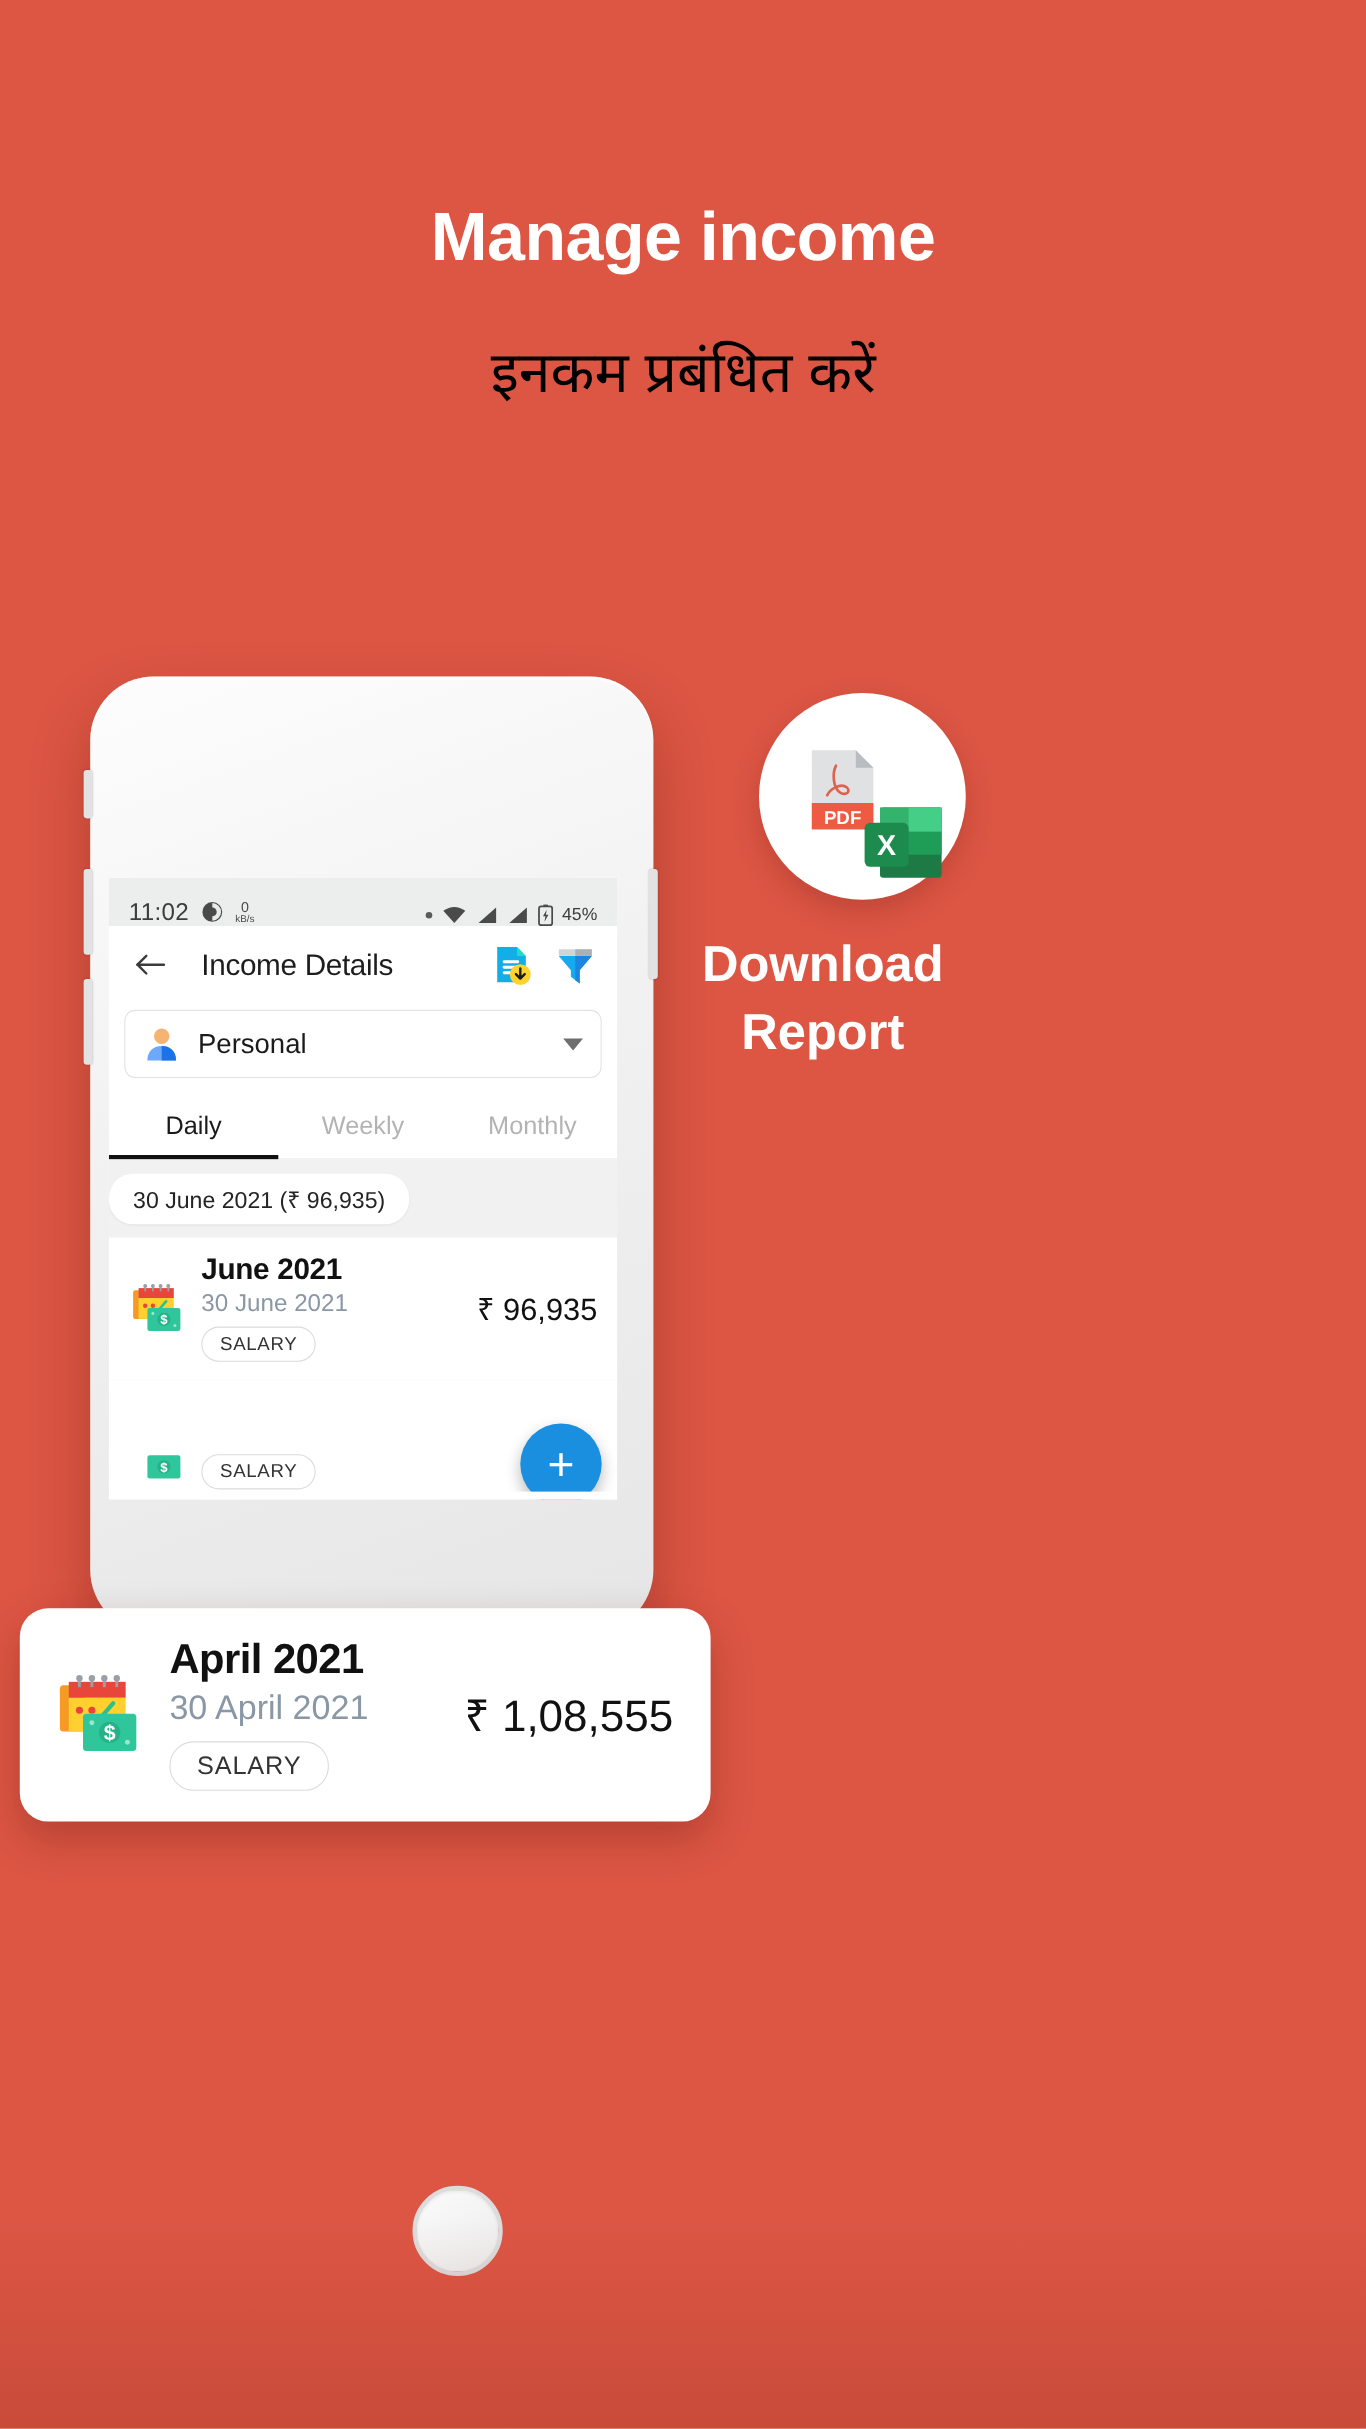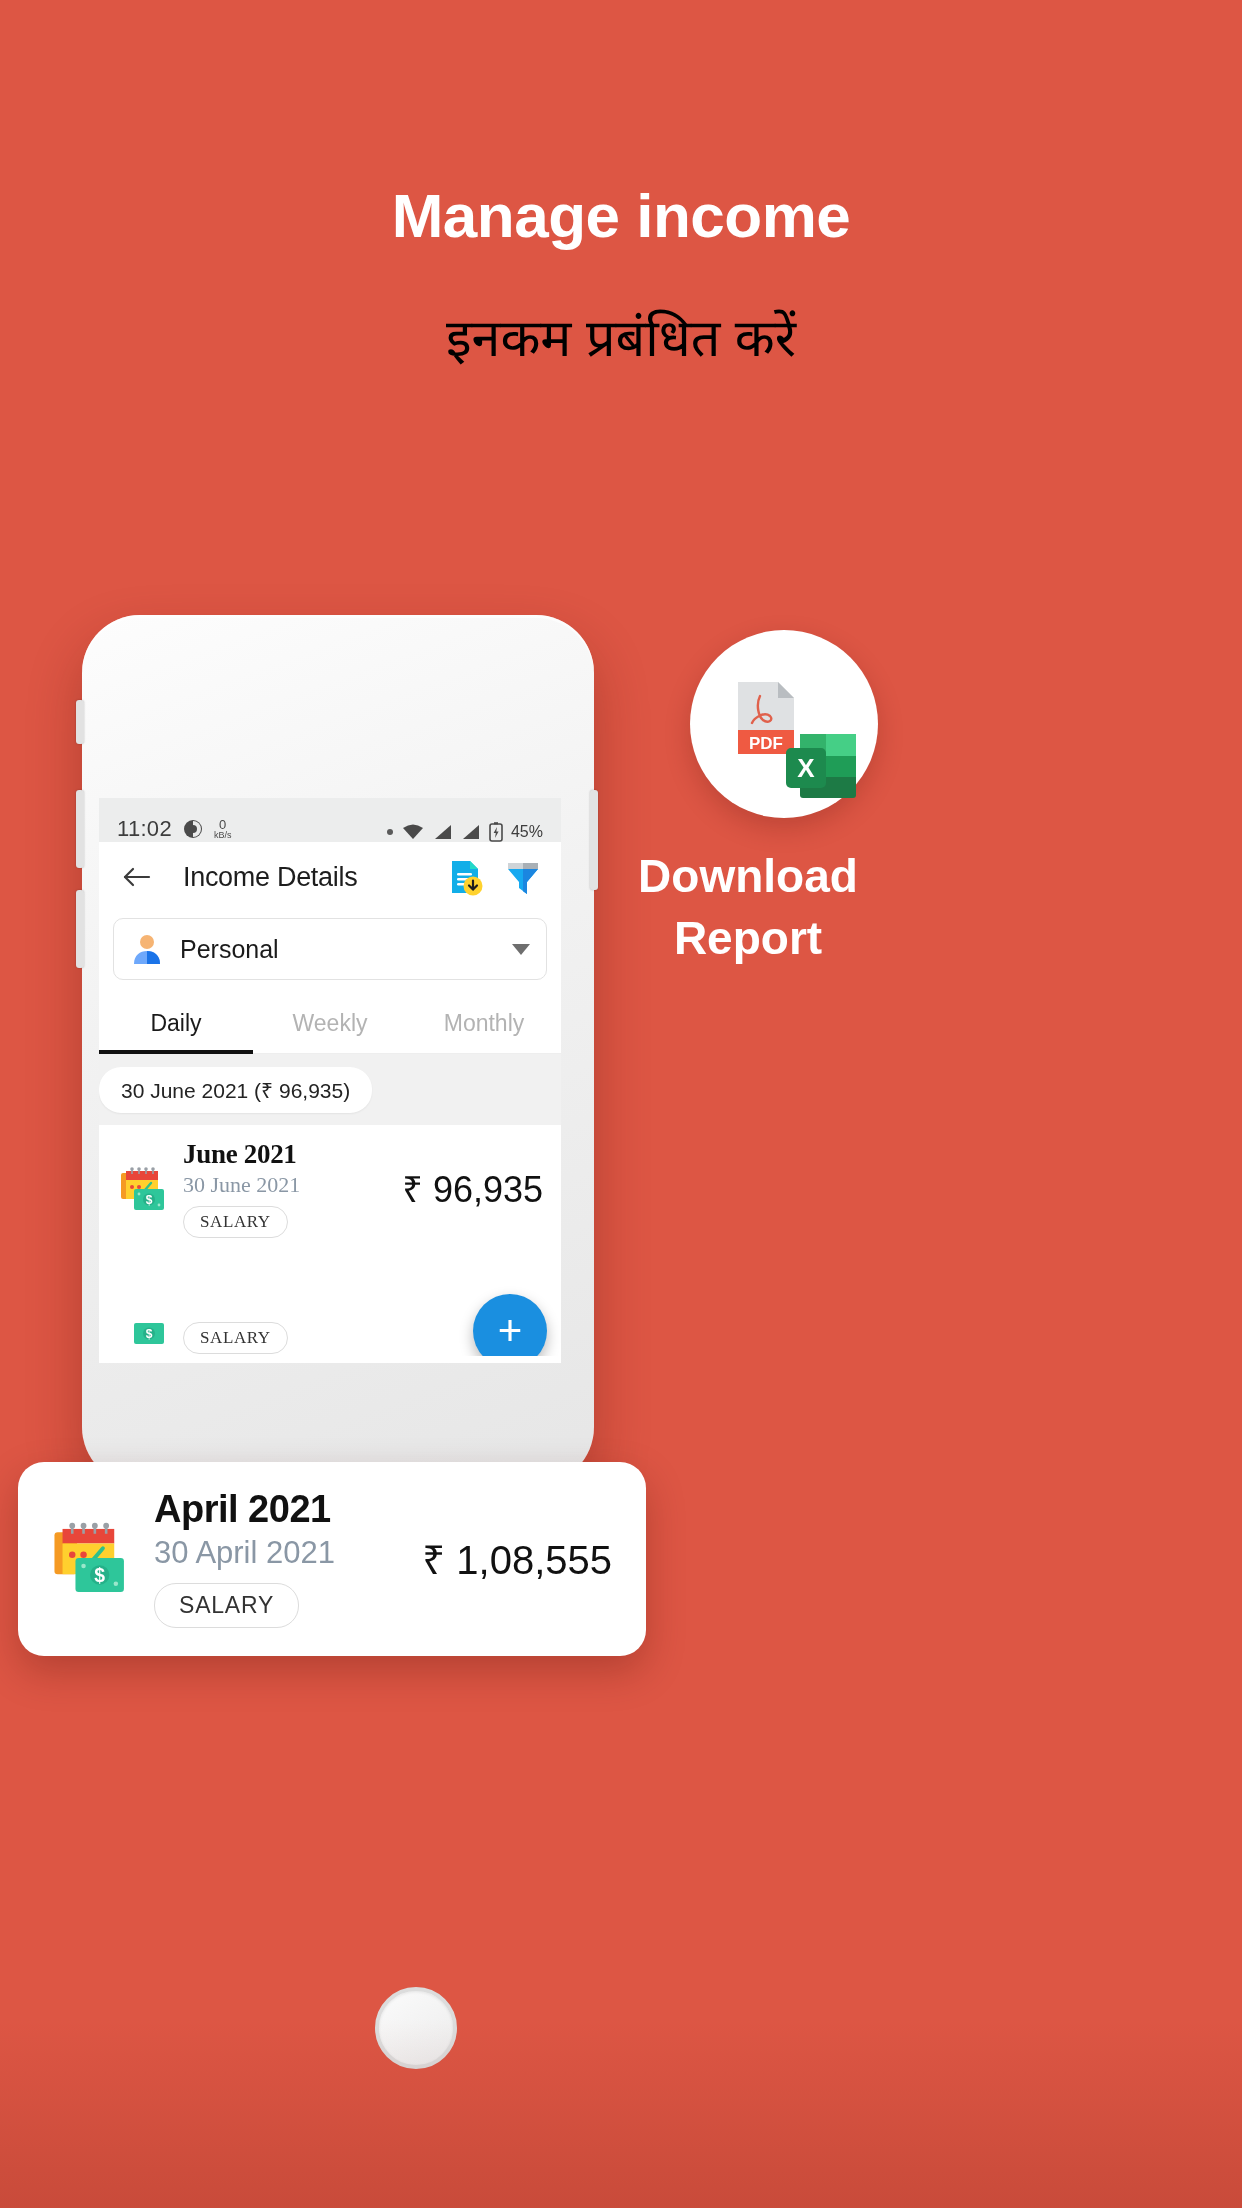--- a/index.html
+++ b/index.html
@@ -129,29 +129,29 @@
   .list{ background:#f1f1f1; height:330px; position:relative; }
   .datechip-row{ display:flex; justify-content:flex-start; padding:13px 0 12px; }
   .datechip{
     background:#fff; border-radius:22px; padding:9px 22px;
     font-size:21px; color:#242424; box-shadow:0 1px 2px rgba(0,0,0,0.06);
   }
   .txn{
     background:#fff; display:flex; align-items:center;
     padding:14px 18px 16px; gap:14px;
   }
-  .txn-meta{ flex:1;font-family:Liberation Serif, serif; }
+  .txn-meta{ flex:1; }
   .txn-title{ font-size:27px; color:#111; font-weight:600; letter-spacing:-0.3px; }
   .txn-date{ font-size:22px; color:#8a97a5; margin-top:2px; }
   .chip{
     display:inline-block; margin-top:8px;
     border:1px solid #dcdcdc; border-radius:16px;
     padding:5px 16px; font-size:17px; color:#333; letter-spacing:0.6px;
   }
-  .txn-amt{ font-size:36px; color:#111; white-space:nowrap; }
+  .txn-amt{ font-size:28px; color:#111; white-space:nowrap; }
 
   
   .fab{
     position:absolute; right:14px; bottom:16px;
     width:74px;height:74px;border-radius:50%;
     background:#1a8fe0;
     display:flex;align-items:center;justify-content:center;
     box-shadow:0 6px 14px rgba(0,0,0,0.28);
     color:#fff; font-size:42px; font-weight:300; line-height:1;
   }

